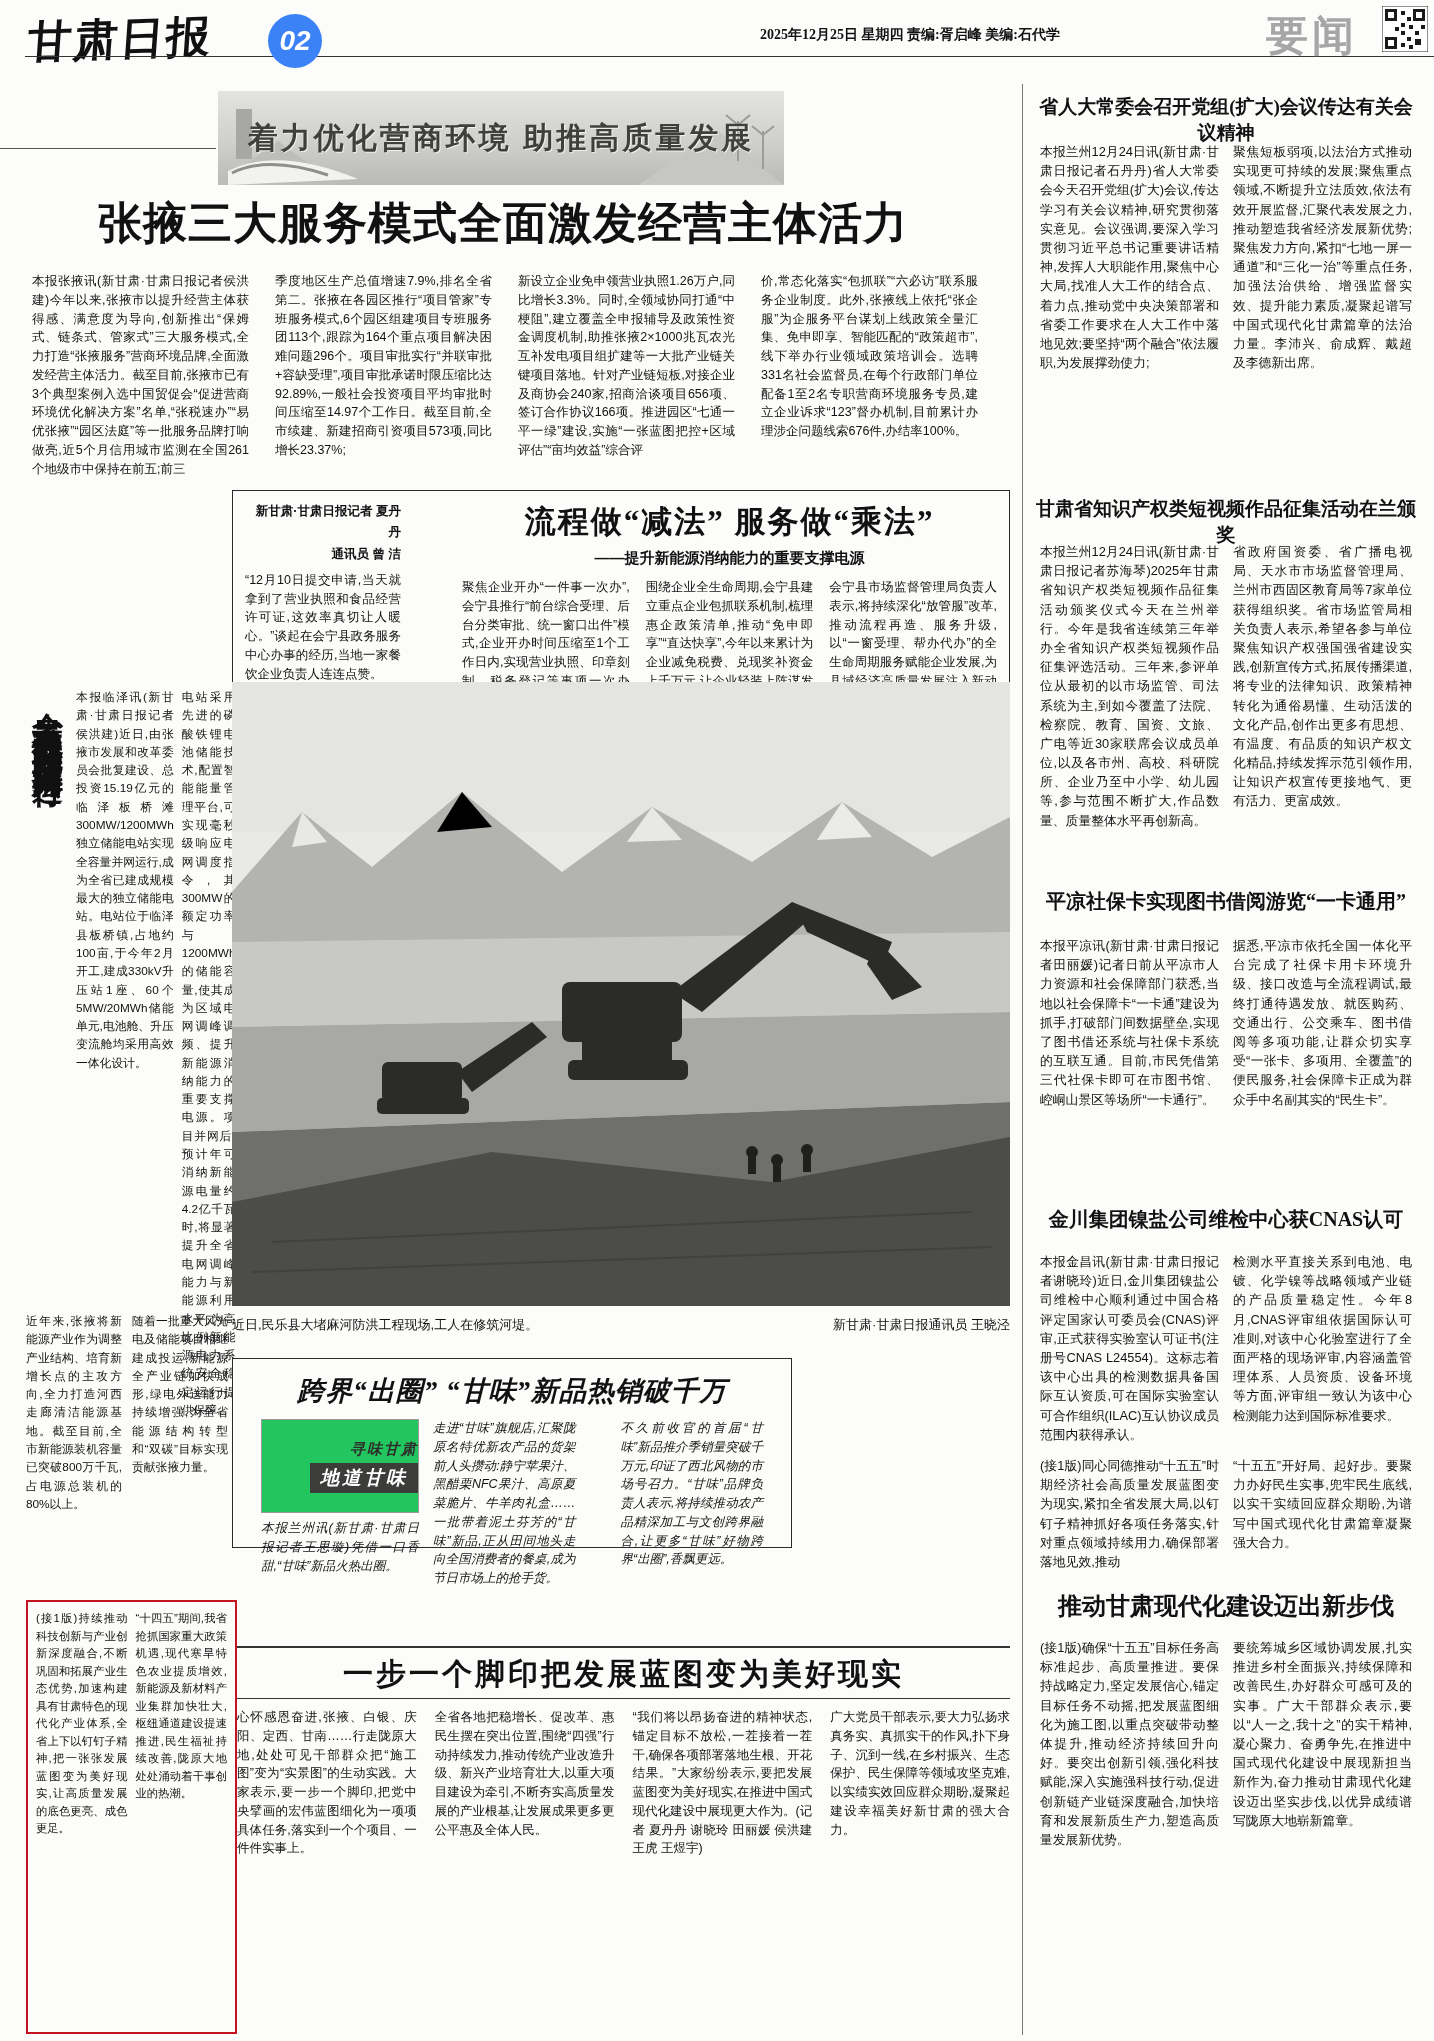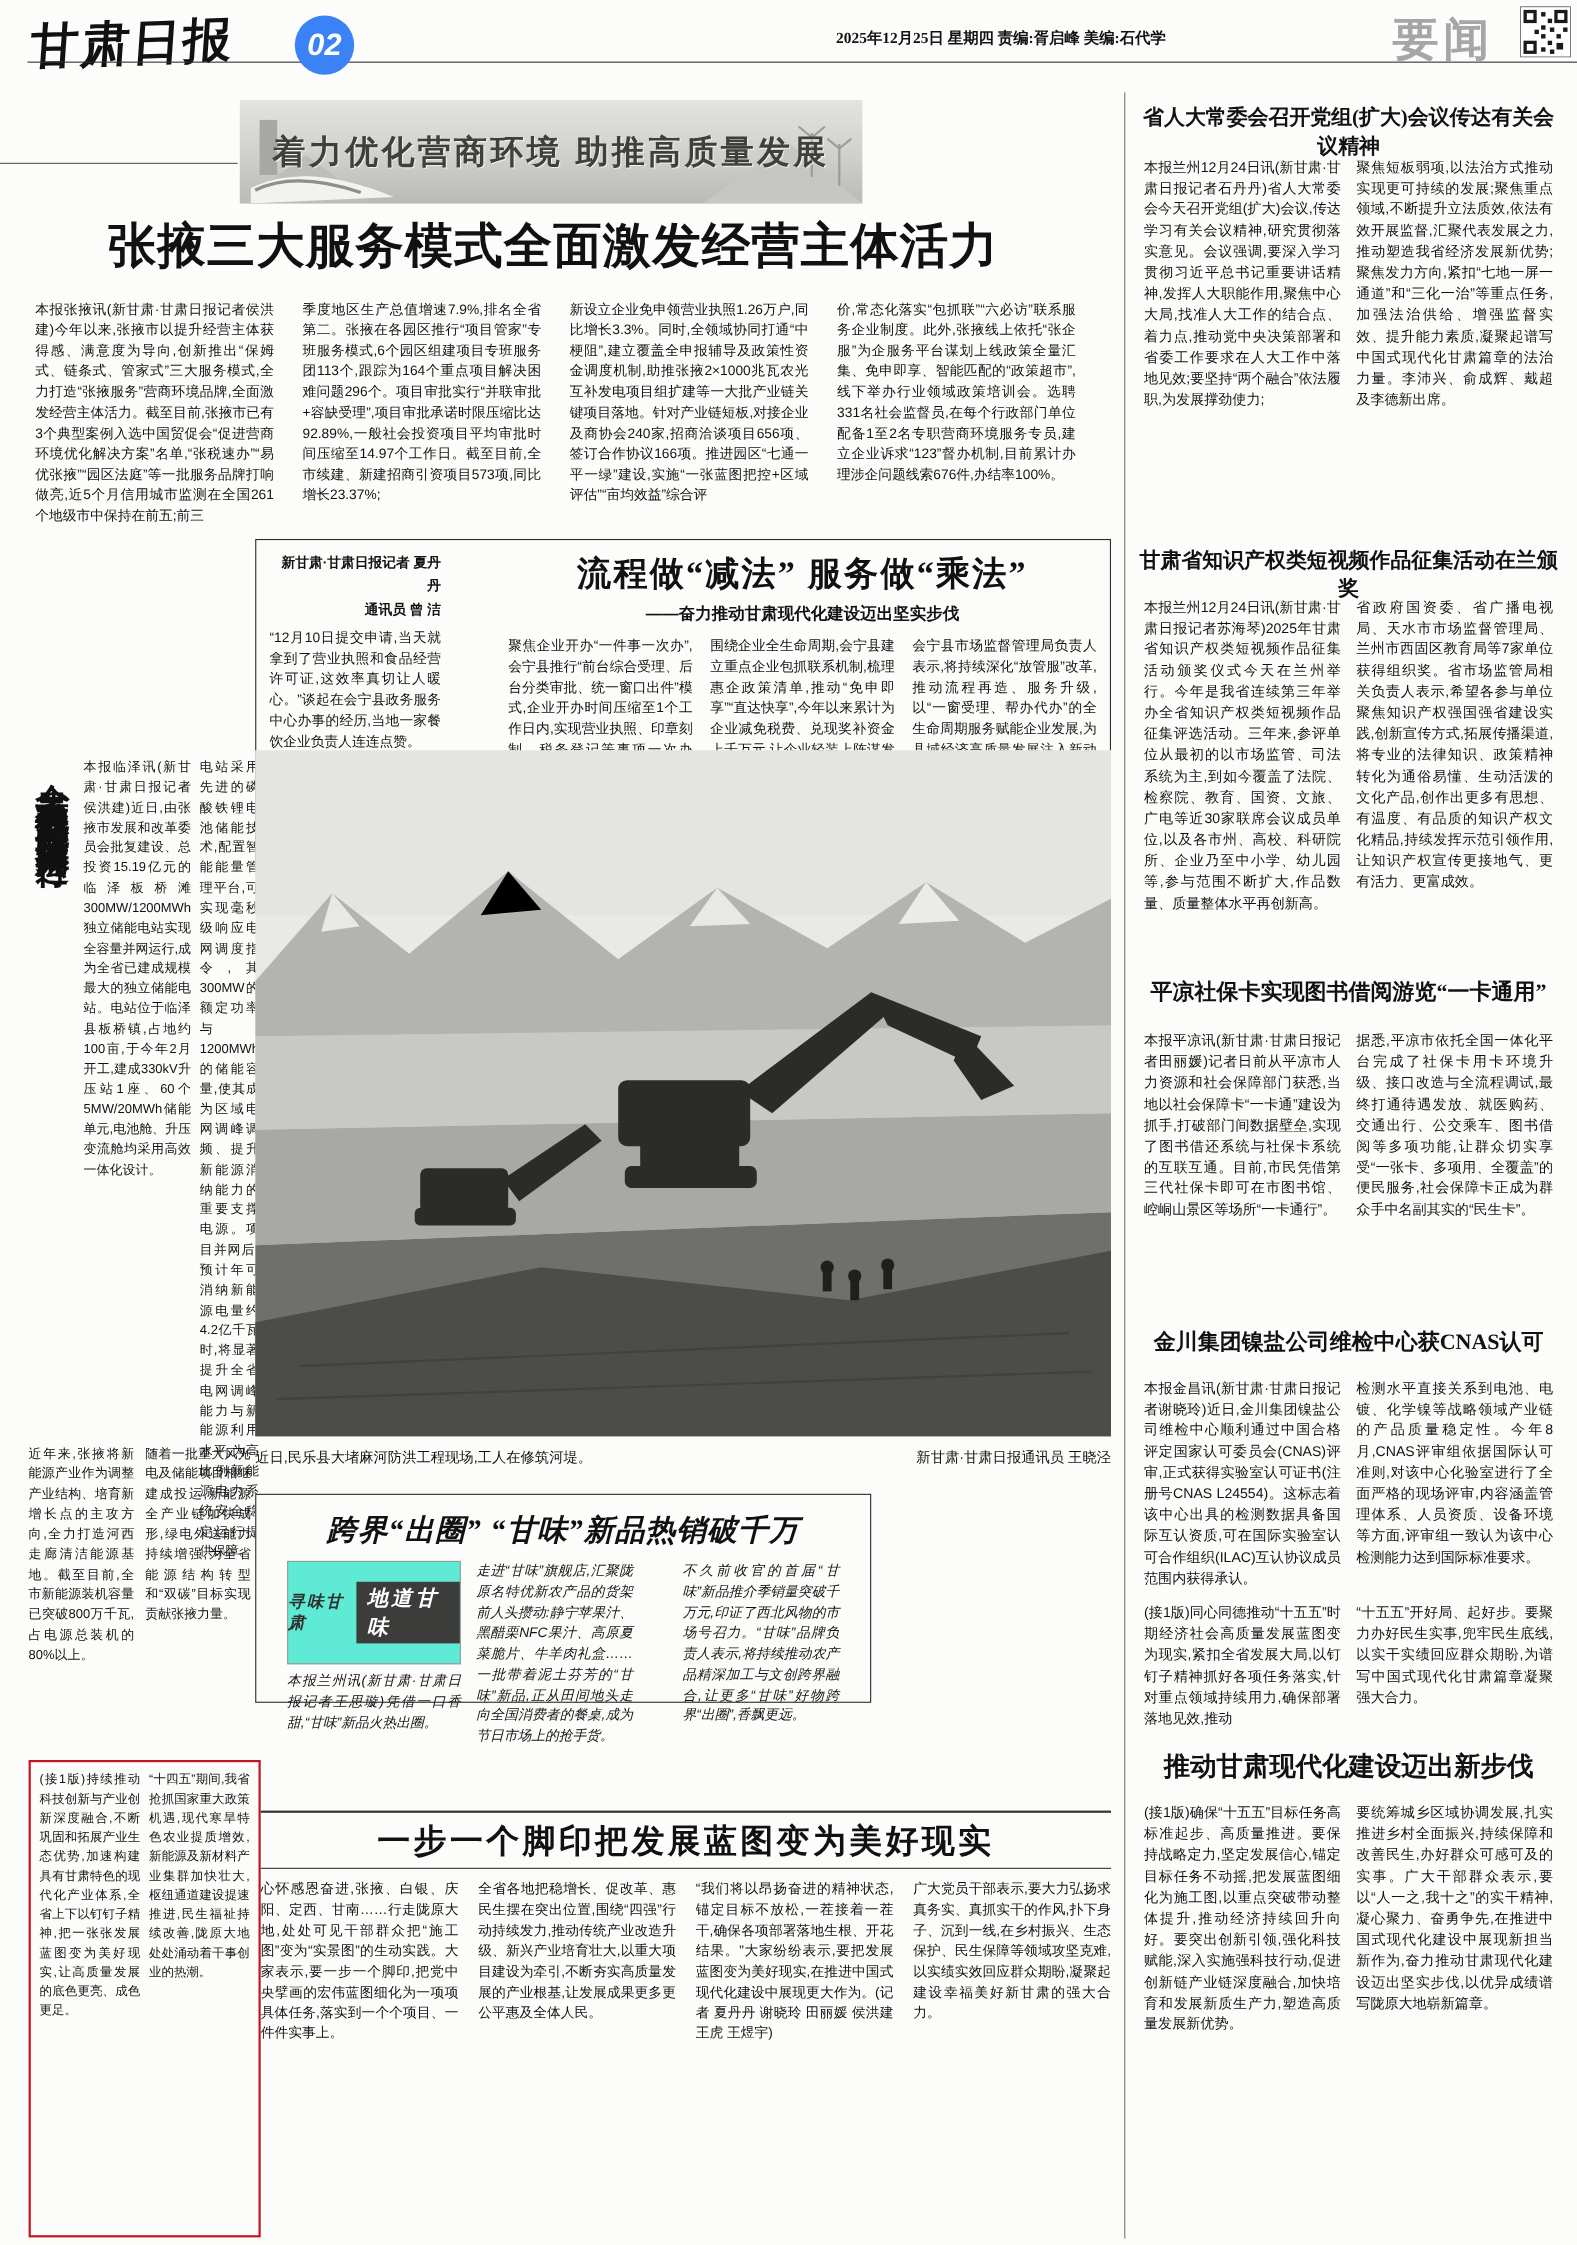--- a/index.html
+++ b/index.html
@@ -23,22 +23,22 @@
   .banner{background:linear-gradient(180deg,#e3e3e0 0%,#cfcfcb 55%,#b9b9b5 100%);
           display:flex;align-items:center;justify-content:center;position:relative;overflow:hidden;}
   .bannertext{font-weight:bold;font-size:30px;color:#3f3f3d;letter-spacing:3px;z-index:2;
               text-shadow:1px 1px 0 #ffffffaa;}
   .box{border:1px solid #2a2a2a;box-sizing:border-box;background:#fcfcfa;}
   .redbox{border:2px solid #c41420;box-sizing:border-box;}
   .byline{font-weight:bold;text-align:right;line-height:1.7;}
   .vhead{writing-mode:vertical-rl;text-orientation:upright;font-weight:bold;
          font-family:"Liberation Sans",sans-serif;}
   .caption{font-size:13px;display:flex;justify-content:space-between;}
-  .ganweilogo{background:#5eead4;border:1px solid #9a9a96;display:flex;flex-direction:row;
-              align-items:center;justify-content:center;gap:4px;}
+  .ganweilogo{background:#22c55e;border:1px solid #9a9a96;display:flex;flex-direction:column;
+              align-items:flex-end;justify-content:center;gap:4px;}
   .ganweilogo .l1{font-weight:bold;font-size:15px;color:#2e2e2c;letter-spacing:2px;}
   .ganweilogo .l2{font-weight:bold;font-size:19px;color:#fff;background:#3c3c3a;
                   padding:2px 10px;letter-spacing:3px;}
 </style>
 </head>
 <body>
 
 <div id="page">
 
   <div class="abs masthead" style="left:28px;top:10px;">甘肃日报</div>
@@ -101,21 +101,21 @@
   </div>
 
   <div class="abs box" style="left:232px;top:490px;width:778px;height:296px;padding:10px 12px;display:flex;gap:16px;">
     <div style="width:156px;flex:none;display:flex;flex-direction:column;">
       <div class="byline" style="font-size:12.5px;">新甘肃·甘肃日报记者 夏丹丹</div>
       <div class="byline" style="font-size:12.5px;margin-bottom:6px;">通讯员 曾 洁</div>
       <div class="col bodytext" style="flex:1;">“12月10日提交申请,当天就拿到了营业执照和食品经营许可证,这效率真切让人暖心。”谈起在会宁县政务服务中心办事的经历,当地一家餐饮企业负责人连连点赞。</div>
     </div>
     <div style="flex:1;display:flex;flex-direction:column;margin-left:45px;">
       <div class="serifhead center" style="font-size:31px;letter-spacing:2px;">流程做“减法” 服务做“乘法”</div>
-      <div class="sanshead center" style="font-size:15px;margin-top:6px;margin-bottom:10px;">——奋力推动甘肃现代化建设迈出坚实步伐</div>
+      <div class="sanshead center" style="font-size:15px;margin-top:6px;margin-bottom:10px;">——提升新能源消纳能力的重要支撑电源</div>
       <div class="cols" style="flex:1;gap:16px;">
         <div class="col bodytext" style="flex:1;">聚焦企业开办“一件事一次办”,会宁县推行“前台综合受理、后台分类审批、统一窗口出件”模式,企业开办时间压缩至1个工作日内,实现营业执照、印章刻制、税务登记等事项一次办结、全程网办。</div>
         <div class="col bodytext" style="flex:1;">围绕企业全生命周期,会宁县建立重点企业包抓联系机制,梳理惠企政策清单,推动“免申即享”“直达快享”,今年以来累计为企业减免税费、兑现奖补资金上千万元,让企业轻装上阵谋发展。</div>
         <div class="col bodytext" style="flex:1;">会宁县市场监督管理局负责人表示,将持续深化“放管服”改革,推动流程再造、服务升级,以“一窗受理、帮办代办”的全生命周期服务赋能企业发展,为县域经济高质量发展注入新动能。</div>
       </div>
     </div>
   </div>
 
   <div class="abs" style="left:26px;top:688px;width:202px;height:614px;display:flex;gap:8px;">
     <div class="vhead" style="font-size:31px;height:612px;letter-spacing:4px;flex:none;">全省最大独立储能项目在张掖并网运行</div>

